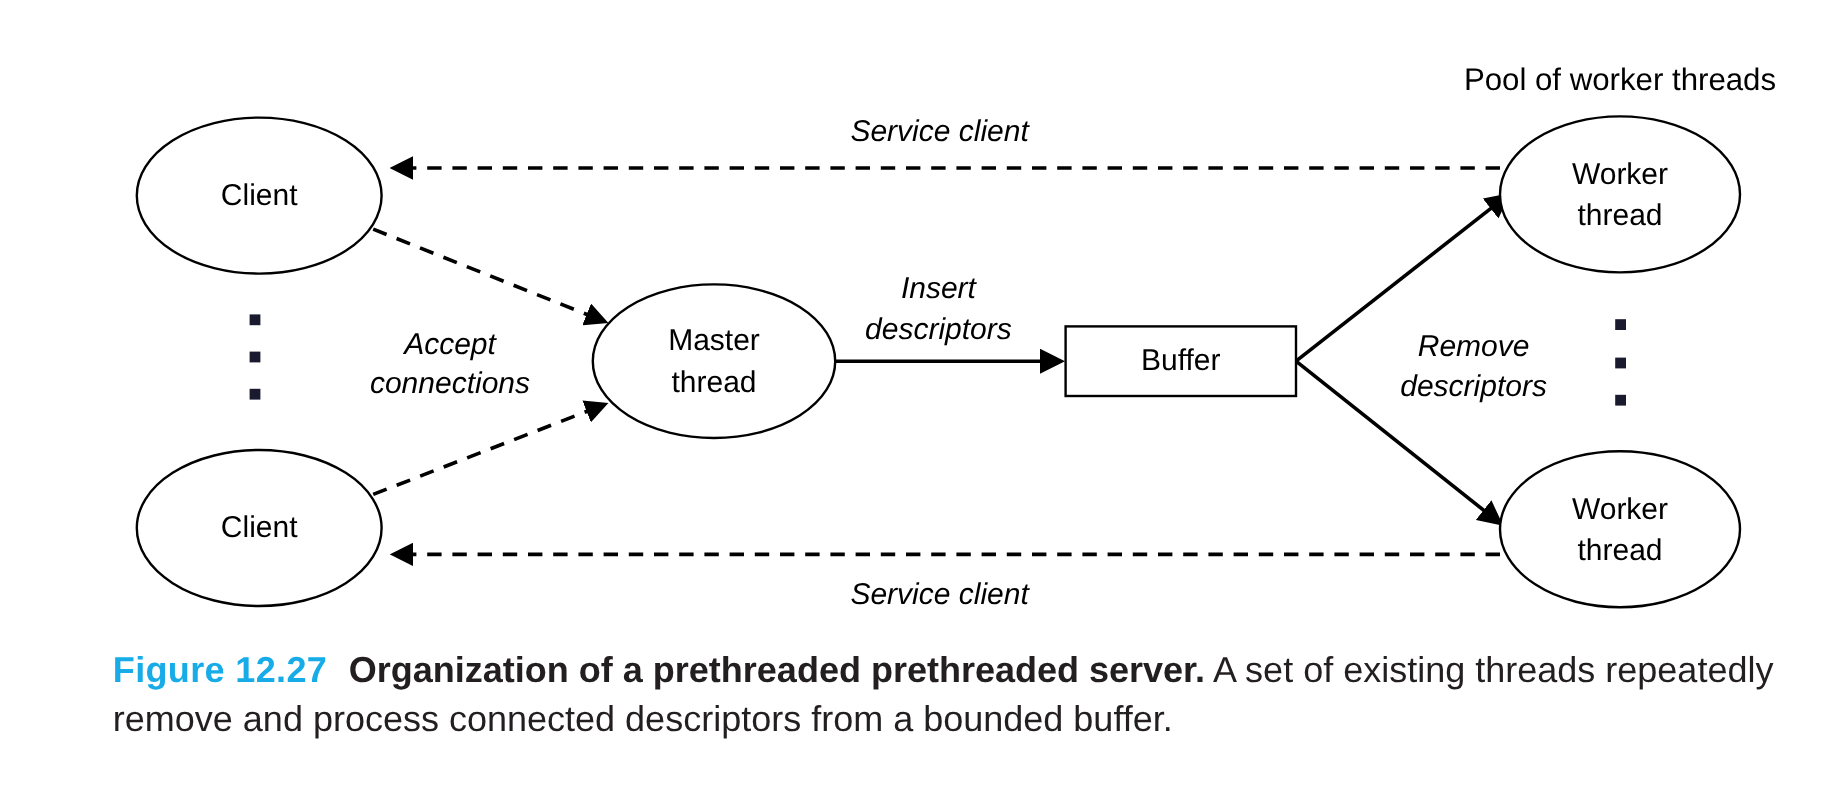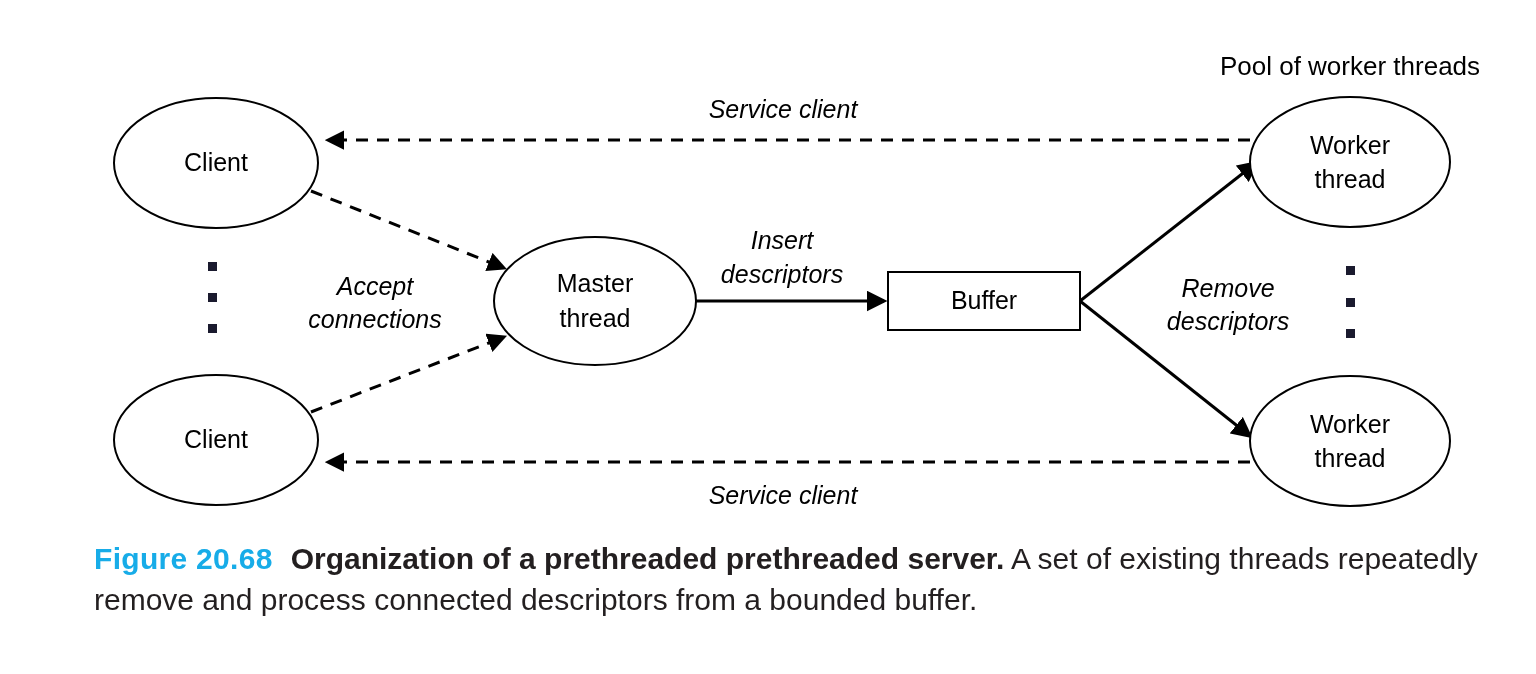--- a/index.html
+++ b/index.html
@@ -159,16 +159,16 @@
     <text class="node-label" x="1318" y="460">thread</text>
 
     <g>
       <rect class="vdot" x="1314" y="266" width="9" height="9"></rect>
       <rect class="vdot" x="1314" y="298" width="9" height="9"></rect>
       <rect class="vdot" x="1314" y="329" width="9" height="9"></rect>
     </g>
   </svg>
 
   <div id="caption" style="color: rgb(35, 31, 32);">
-    <span class="fig-num" style="color: rgb(23, 172, 232);">Figure 20.68</span><span class="fig-gap"></span><span class="fig-title">Organization of a prethreaded prethreaded server.</span><span class="fig-body"> A set of existing threads repeatedly remove and process connected descriptors from a bounded buffer.</span>
+    <span class="fig-num" style="color: rgb(23, 172, 232);">Figure 12.27</span><span class="fig-gap"></span><span class="fig-title">Organization of a prethreaded prethreaded server.</span><span class="fig-body"> A set of existing threads repeatedly remove and process connected descriptors from a bounded buffer.</span>
   </div>
 
 </div>
 
 </body></html>

